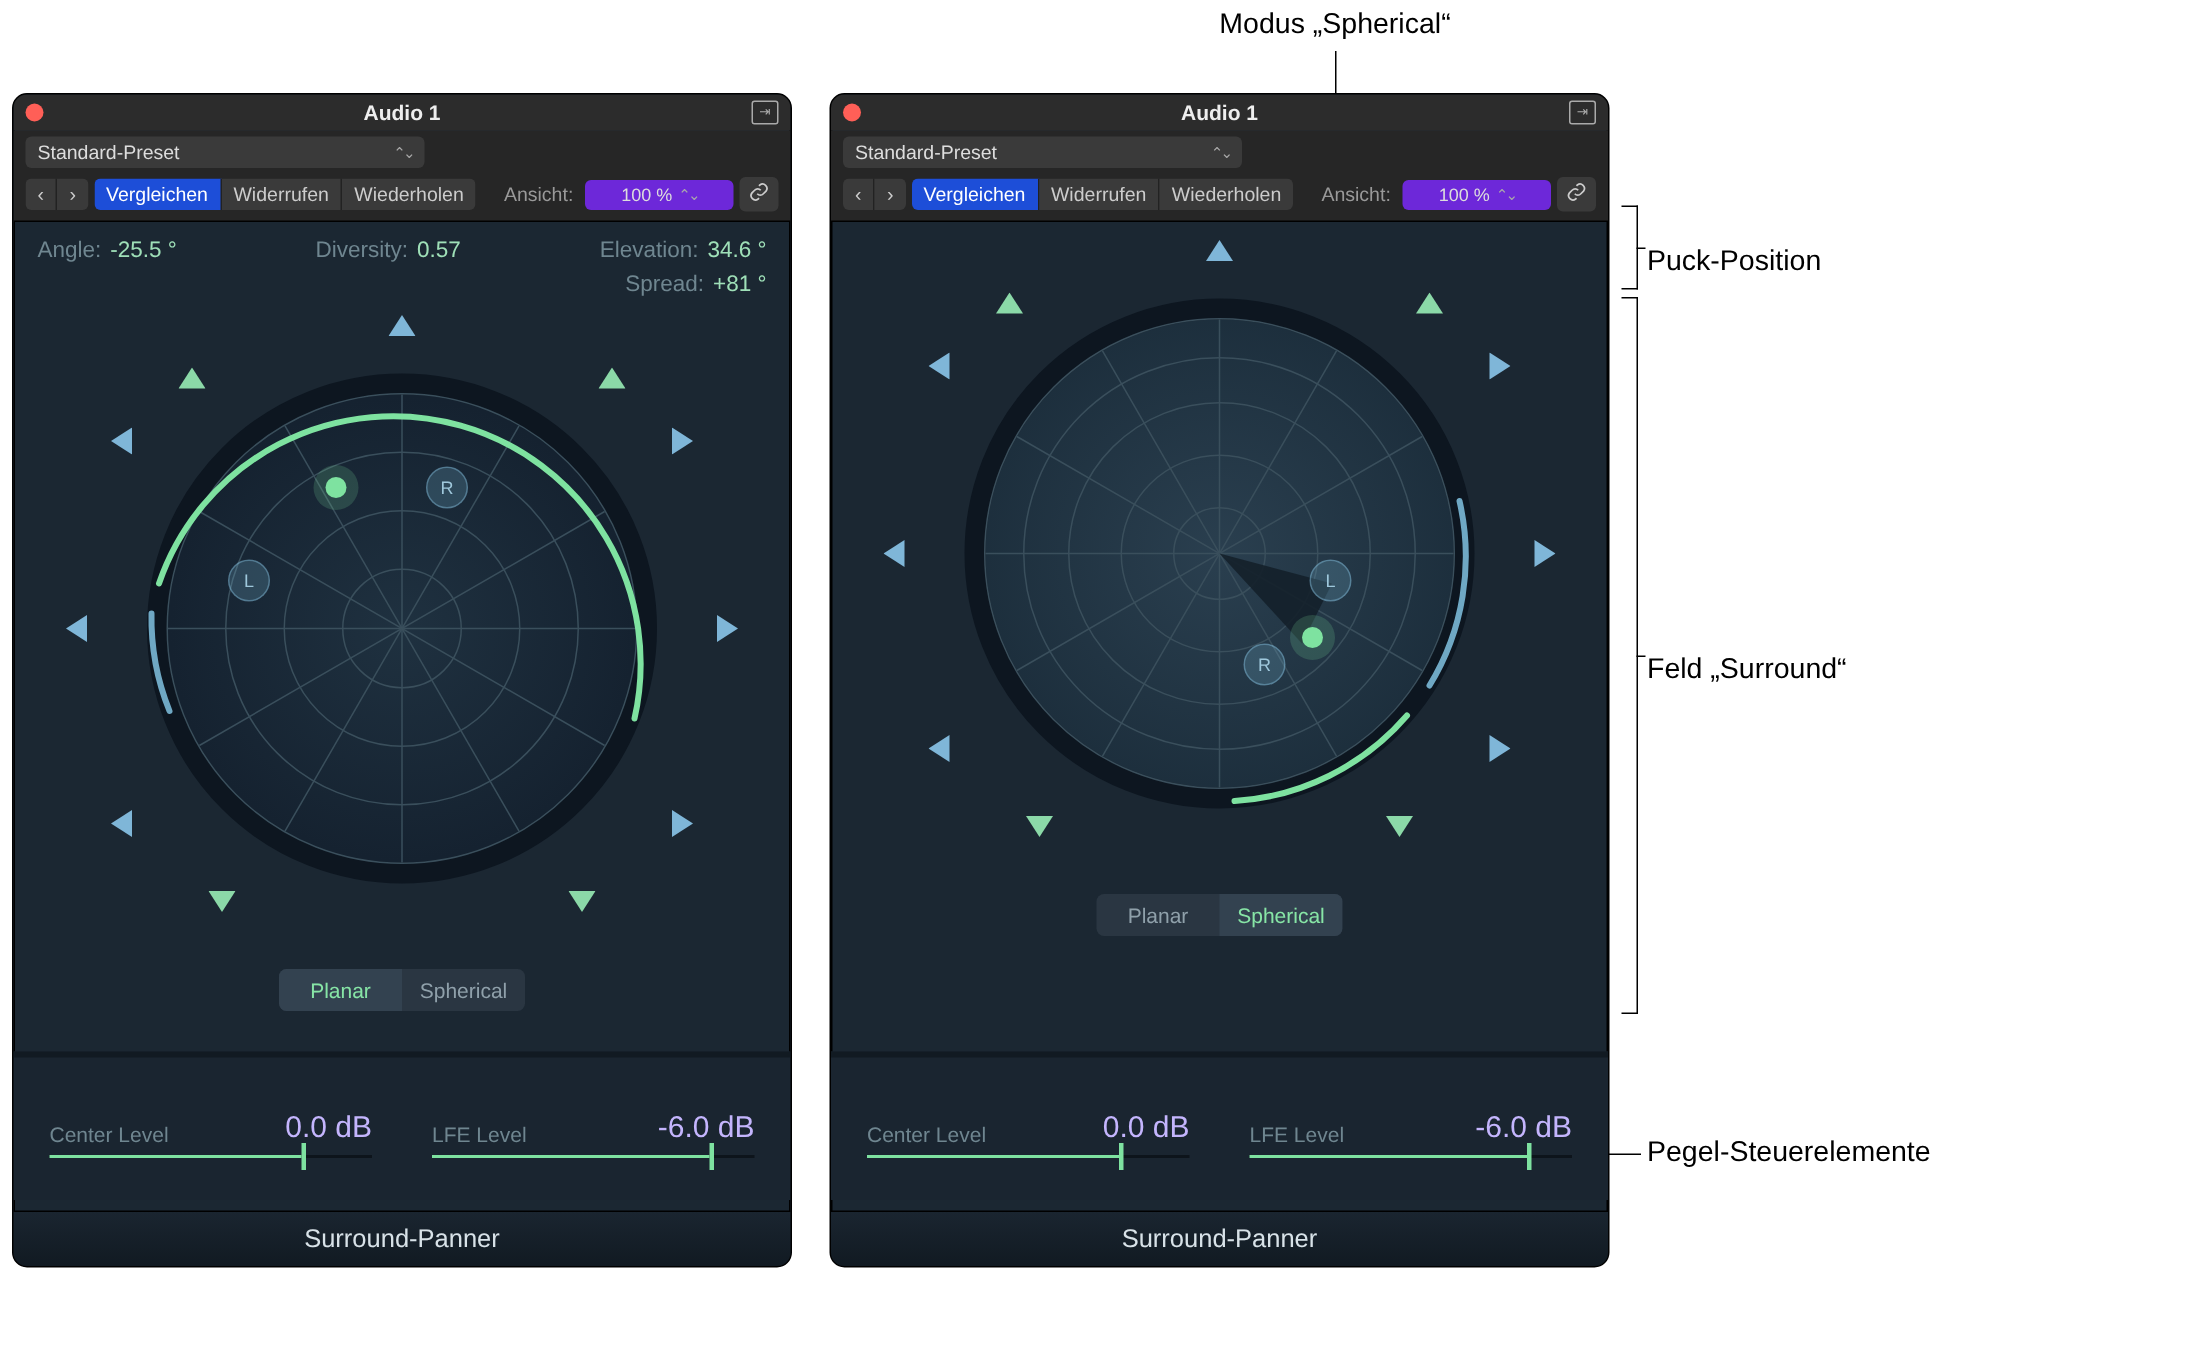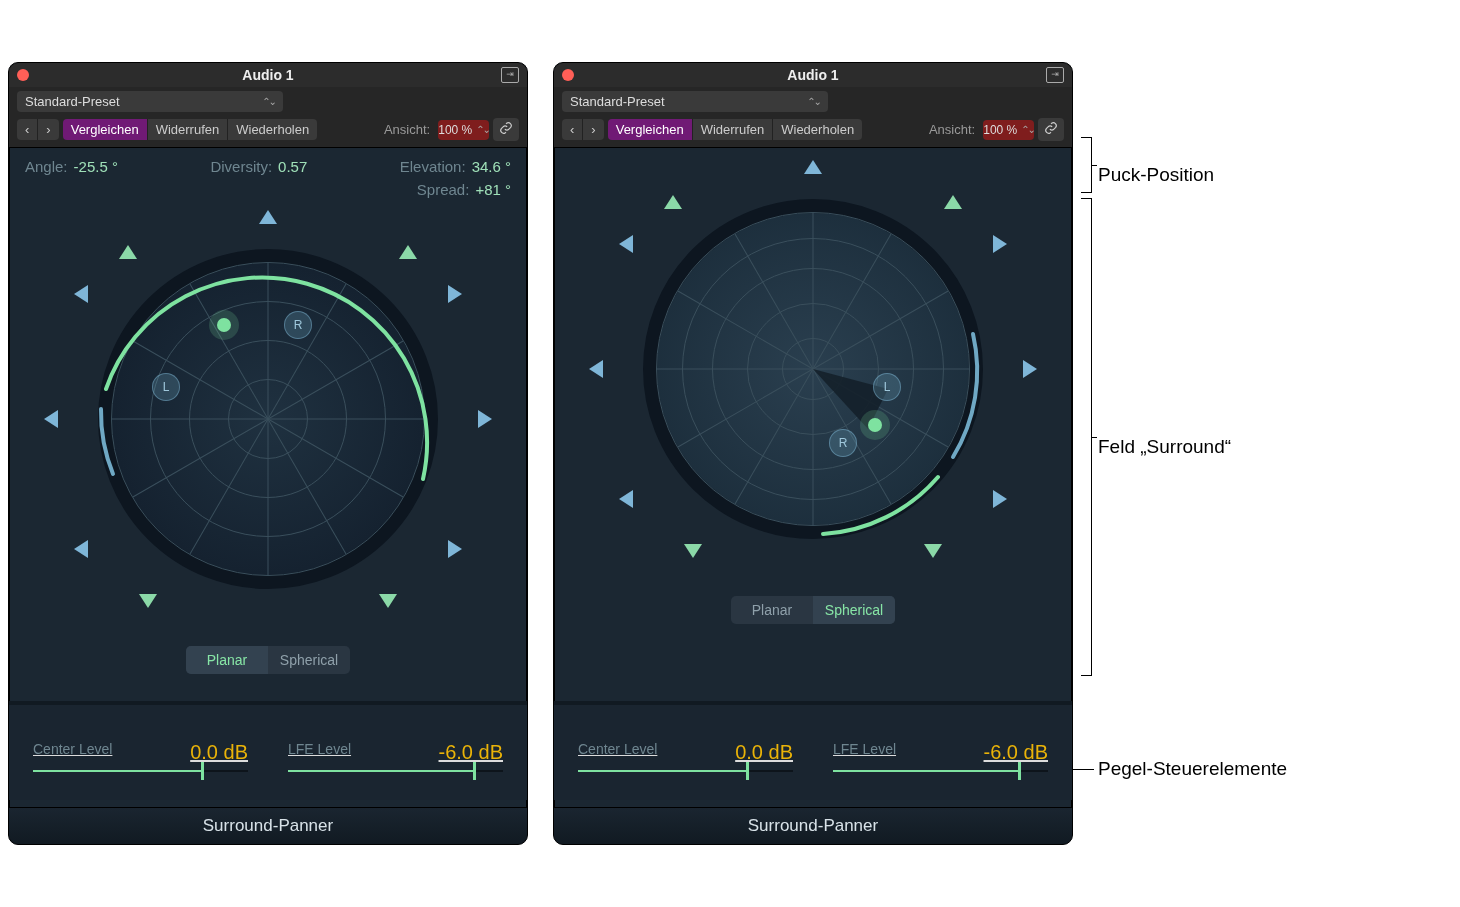--- a/index.html
+++ b/index.html
@@ -124,24 +124,24 @@
   }
   .seg .btn {
     background:#3a3a3a;
     padding:3px 8px;
     color:#ccc;
     font-size:13px;
     border-right:1px solid #222;
     display:flex; align-items:center;
   }
   .seg .btn:last-child{border-right:none;}
-  .btn.blue { background:#701a75; color:#fff;}
+  .btn.blue { background:#1d4ed8; color:#fff;}
   .spacer { flex:1; }
   .label-dim { color:#999; font-size:13px; margin:0 4px;}
-  .zoom { background:#7f1d1d; border-radius:4px; padding:3px 0; font-size:12px; color:#ddd; display:flex; align-items:center; gap:4px;}
+  .zoom { background:#6d28d9; border-radius:4px; padding:3px 24px; font-size:12px; color:#ddd; display:flex; align-items:center; gap:4px;}
   .link-btn{ background:#3a3a3a; border-radius:4px; padding:3px 6px; font-size:12px; color:#ddd;}
 
   
   .readouts {
     display:flex;
     justify-content: space-between;
     padding: 10px 16px 0 16px;
     font-size: 15px;
   }
   .ro-label{ color:#6f8690; }
@@ -233,23 +233,23 @@
     position:absolute;
     left:0; right:0;
     bottom:44px;
     background:#1a2530;
     border-top: 4px solid #111a22;
     padding: 36px 24px 28px 24px;
     display:flex;
     gap:40px;
   }
   .level-ctl{ flex:1; }
-  .level-ctl .row1{ display:flex; justify-content:space-between; align-items:flex-start; margin-bottom:6px;text-decoration:underline;}
+  .level-ctl .row1{ display:flex; justify-content:space-between; align-items:flex-end; margin-bottom:6px;}
   .level-ctl .lab{ color:#6f8690; font-size:14px;}
-  .level-ctl .val{ color:#eab308; font-size:20px;}
+  .level-ctl .val{ color:#c4b5fd; font-size:20px;}
   .slider-track{
     height:2px; background:#0d141b; position:relative;
   }
   .slider-fill{
     position:absolute; left:0; top:0; height:2px; background:#7ee2a0;
   }
   .slider-thumb{
     position:absolute; top:-8px; width:3px; height:18px; background:#7ee2a0;
   }
 
@@ -262,20 +262,24 @@
     color:#d8e2e8;
     font-size:17px;
     border-top:1px solid #000;
   }
 </style>
 </head>
 <body>
 
 <div class="canvas">
 
+  <div class="callout-top" style="left:680px; width:420px;">
+    <span>Modus „Spherical“</span>
+    <div class="leader" style="height:180px;"></div>
+  </div>
 
   <div class="callout-right" style="left:1098px; top:164px;">
     <span class="brace" style="top:-27px; height:54px;">
         <span class="brace-leader"></span>
       </span>
     <span>Puck-Position</span>
   </div>
   <div class="callout-right" style="left:1098px; top:436px;">
     <span class="brace" style="top:-238px; height:476px;">
         <span class="brace-leader"></span>

